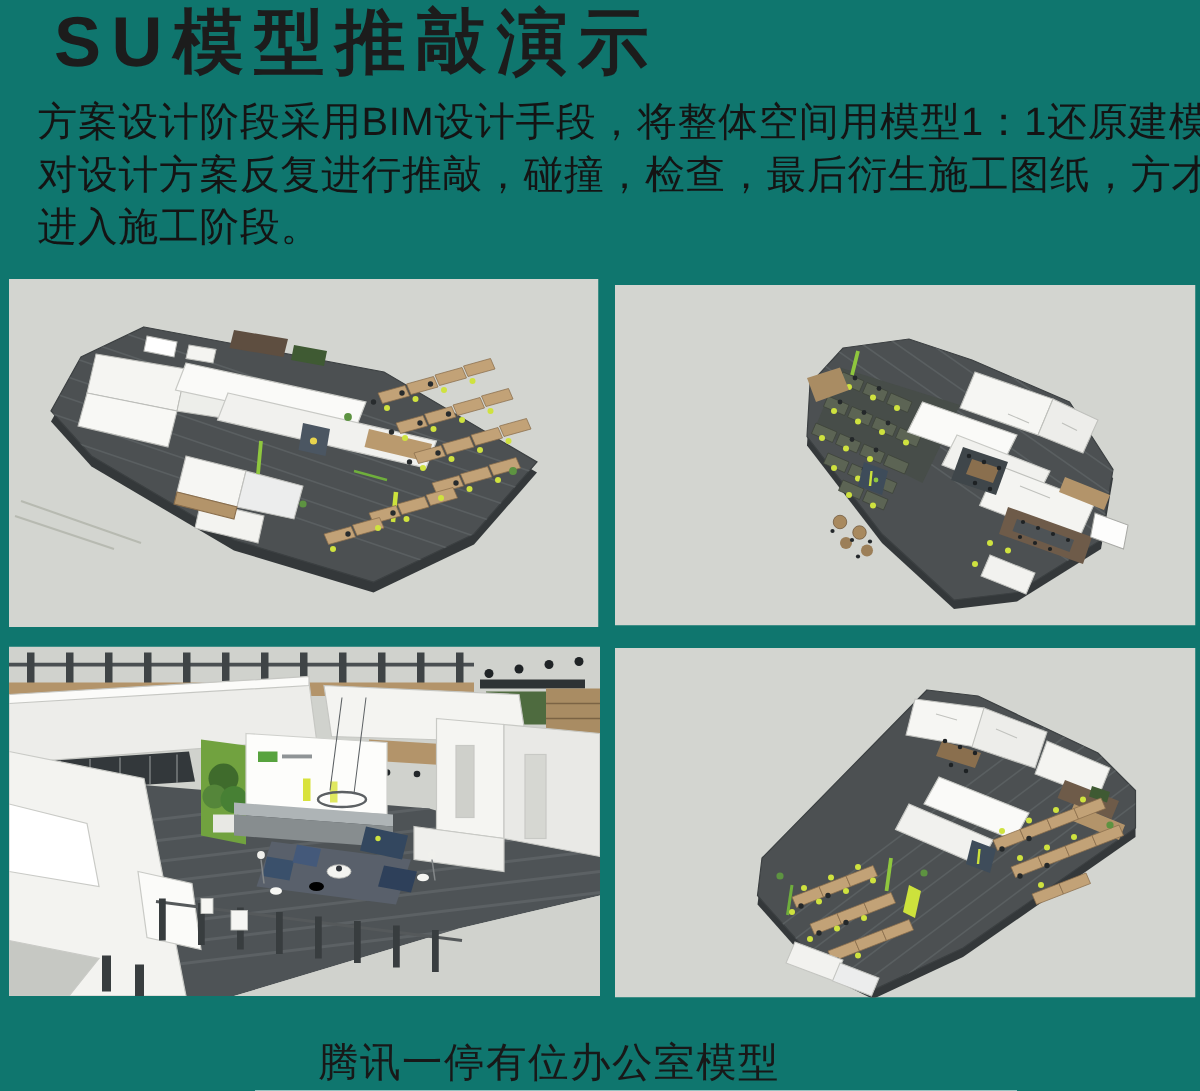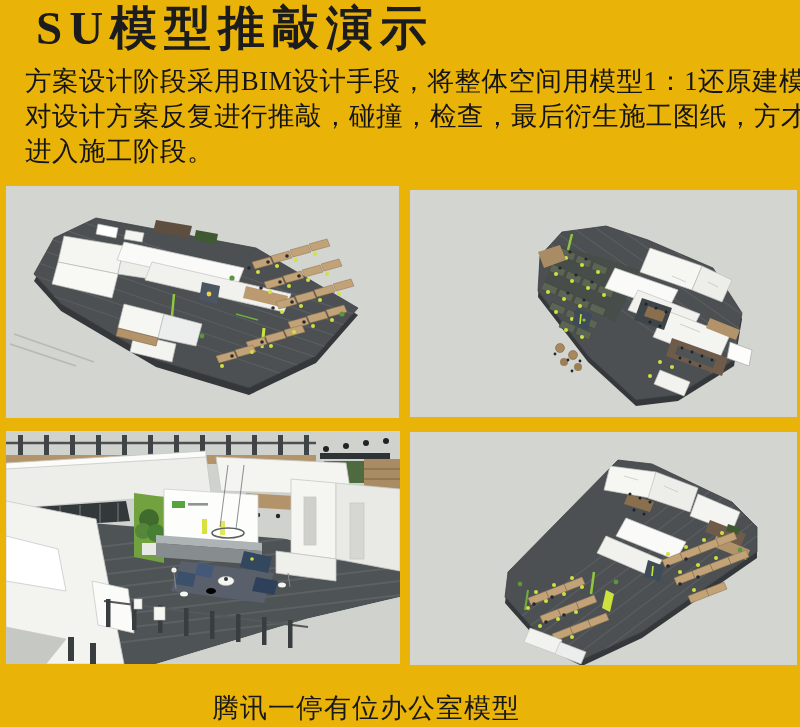--- a/index.html
+++ b/index.html
@@ -1,18 +1,18 @@
 <!DOCTYPE html>
 <html><head>
 <meta charset="utf-8">
 <style>
   html,body{margin:0;padding:0;background:#ffffff;}
   body{width:800px;height:727px;position:relative;overflow:hidden;
        font-family:"Liberation Sans","DejaVu Sans",sans-serif;color:#161616;}
-  .page{position:absolute;inset:0;background:#eab308;font-family:Liberation Serif, serif;}
+  .page{position:absolute;inset:0;background:#0f766e;}
   .title{position:absolute;left:36px;top:0px;margin:0;font-size:47px;line-height:56px;
          font-weight:600;letter-spacing:7px;color:#1c1c1c;white-space:nowrap;}
   .para{position:absolute;left:25px;top:64px;font-size:26.5px;line-height:35px;
         color:#141414;letter-spacing:0.5px;white-space:nowrap;}
   .fig{position:absolute;margin:0;padding:0;}
   .fig svg{display:block;width:100%;height:100%;}
   .fig1{left:6px;  top:186px; width:393px; height:232px;}
   .fig2{left:410px; top:190px; width:387px; height:227px;}
   .fig3{left:6px;  top:431px; width:394px; height:233px;}
   .fig4{left:410px; top:432px; width:387px; height:233px;}

